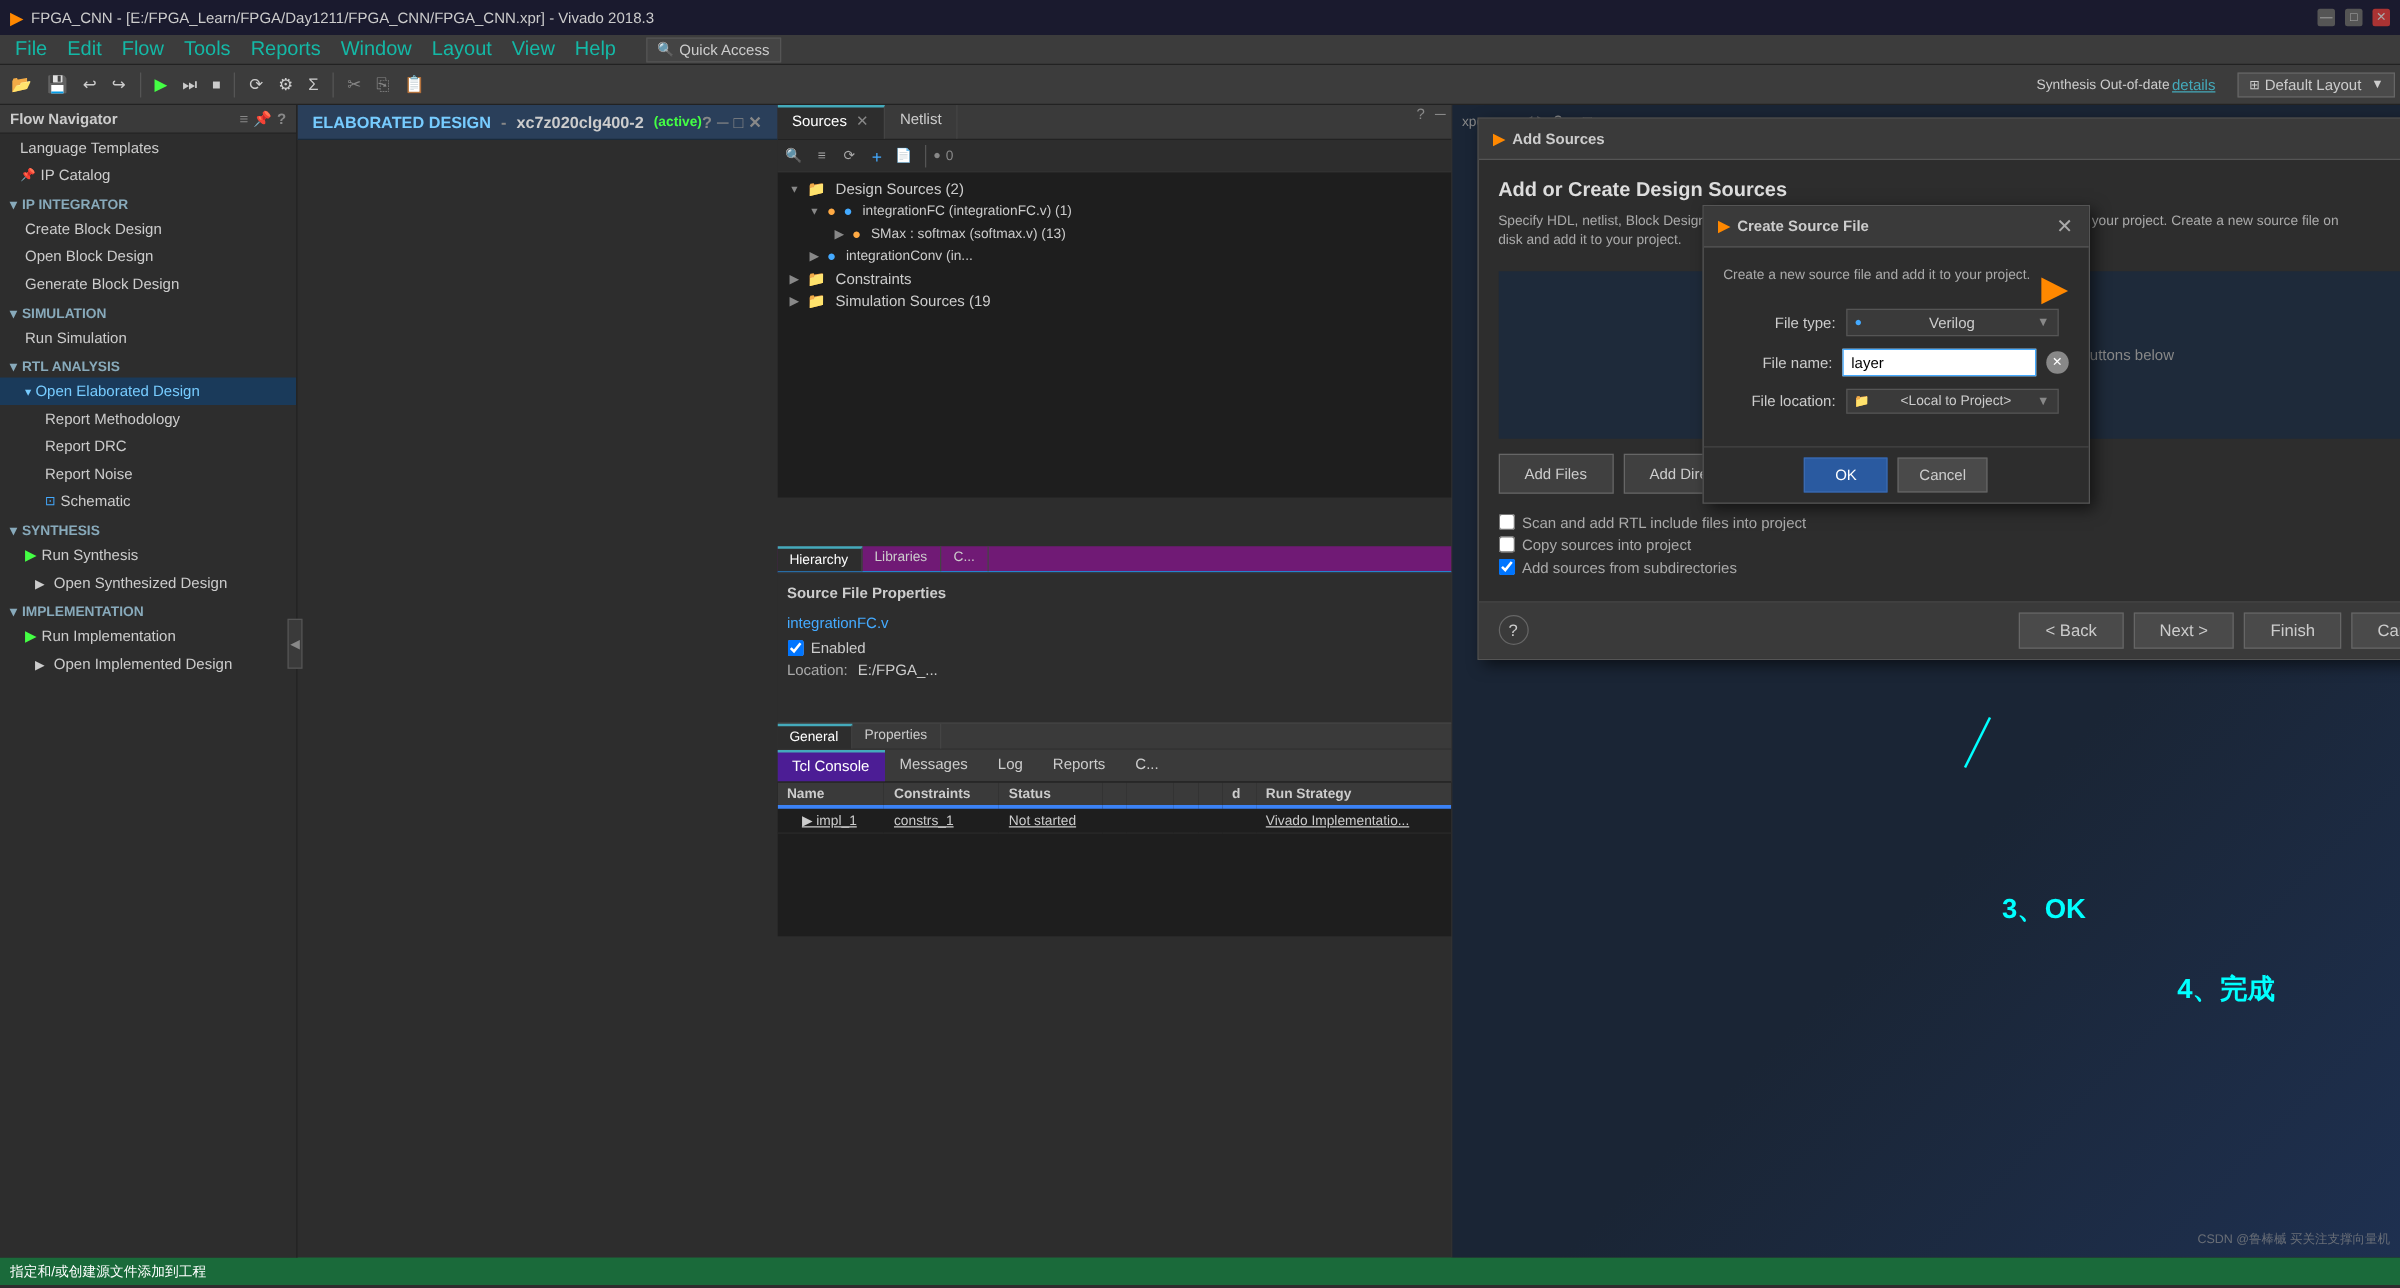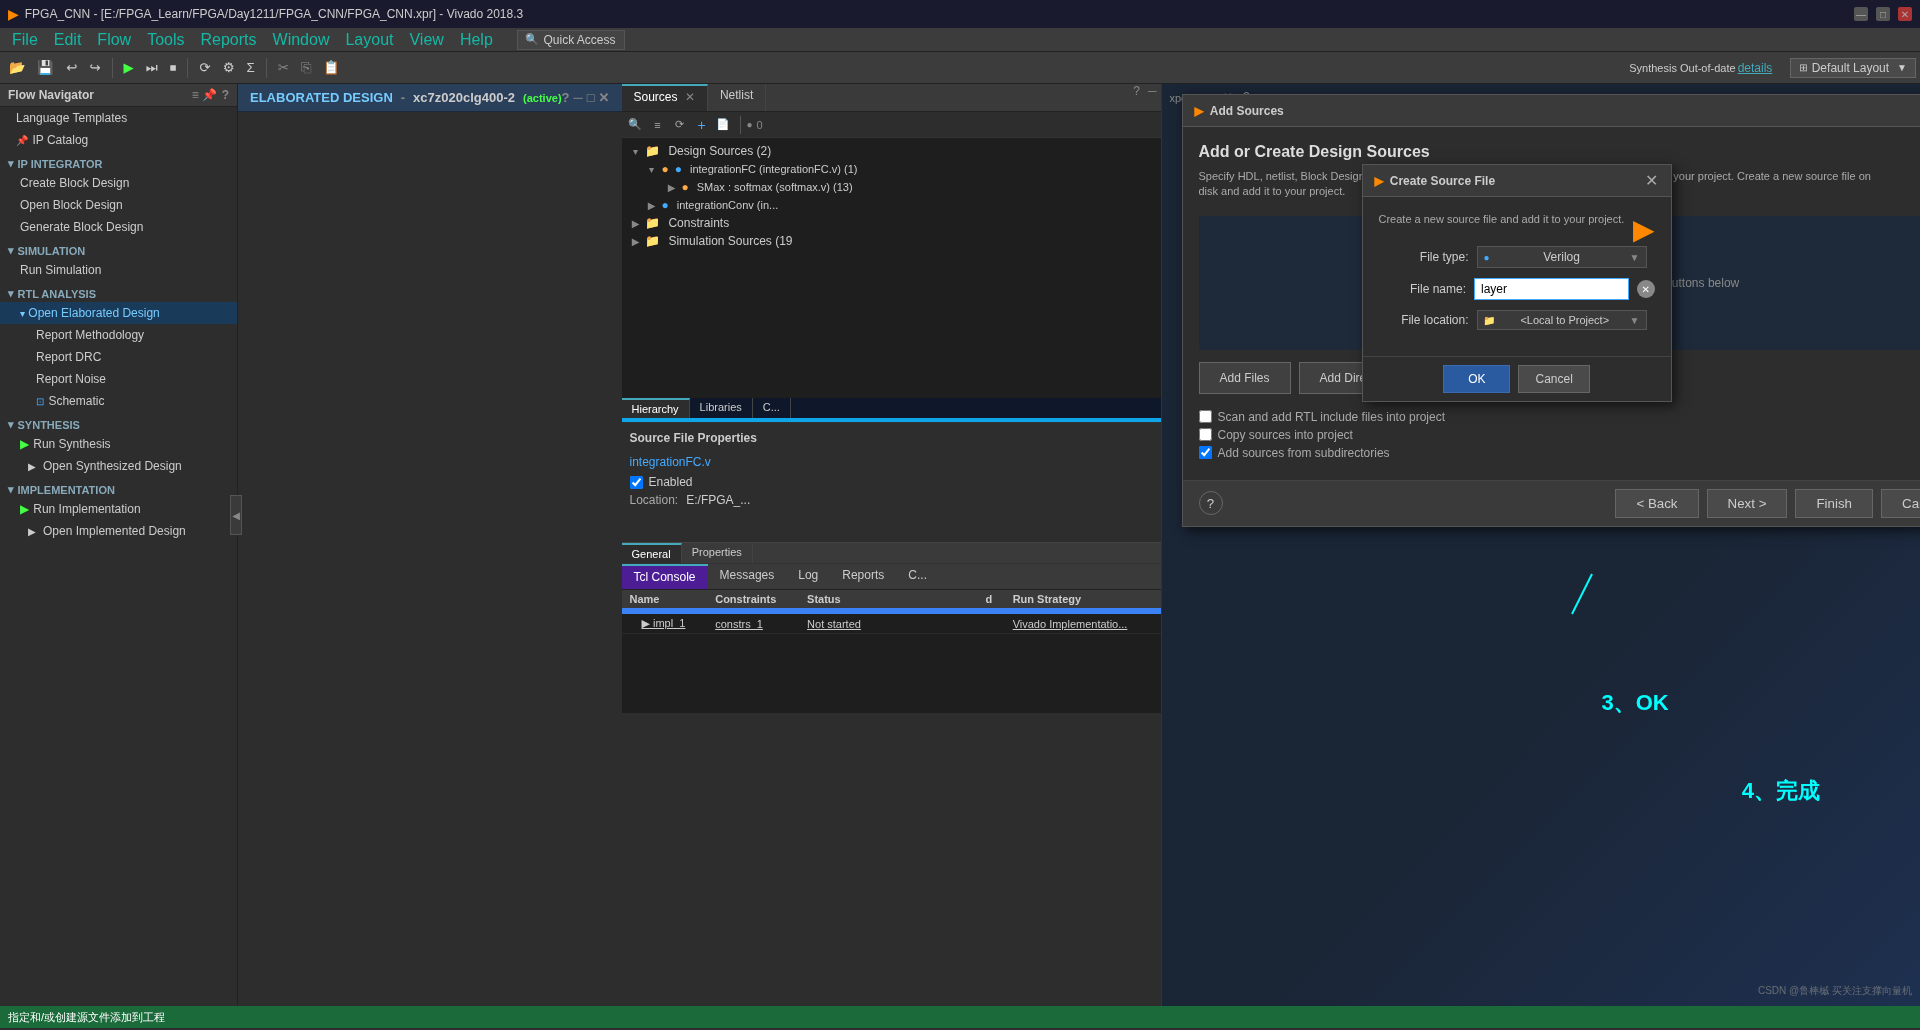--- a/index.html
+++ b/index.html
@@ -96,33 +96,33 @@
     .create-dialog-footer { display: flex; justify-content: center; gap: 8px; padding: 8px; border-top: 1px solid #444; }
     .btn-ok { background: #2a5aa0; border: 1px solid #3a6ab0; color: #fff; padding: 6px 24px; cursor: pointer; font-size: 12px; }
     .btn-cancel2 { background: #4a4a4a; border: 1px solid #666; color: #ccc; padding: 6px 16px; cursor: pointer; font-size: 12px; }
 
     
     #src-props { background: #2d2d2d; border-top: 1px solid #333; padding: 4px 8px; height: 120px; }
 
     
     #synth-table { background: #1e1e1e; flex: 1; overflow: auto; }
     table.synth { width: 100%; border-collapse: collapse; font-size: 11px; }
-    table.synth th { background: #3a3a3a; color: #ccc; padding: 3px 8px; text-align: left; border-bottom: 6px solid #3b82f6; }
+    table.synth th { background: #3a3a3a; color: #ccc; padding: 3px 8px; text-align: left; border-bottom: 3px solid #3b82f6; }
     table.synth td { padding: 3px 8px; color: #ccc; border-bottom: 1px solid #2a2a2a; }
 
     
     #bottom-status { background: #1a6a3a; color: #fff; padding: 2px 8px; font-size: 11px; height: 22px; display: flex; align-items: center; }
 
     
     ::-webkit-scrollbar { width: 8px; height: 8px; }
     ::-webkit-scrollbar-track { background: #2a2a2a; }
     ::-webkit-scrollbar-thumb { background: #555; }
 
     
-    .hier-tabs { display: flex; background: #0f172a; border-bottom: 4px solid #0ea5e9; }
+    .hier-tabs { display: flex; background: #701a75; border-bottom: 1px solid #0ea5e9; margin-top: 39px; }
     .hier-tab { padding: 3px 10px; font-size: 11px; cursor: pointer; color: #ccc; border-right: 1px solid #444; }
     .hier-tab.active { background: #2d2d2d; border-top: 2px solid #4ab; color: #fff; }
 
     
     .nav-active-section { background: #1a3a5a; }
   </style>
 </head>
 <body>
 
 <div id="titlebar">
@@ -516,21 +516,21 @@
           <div class="create-dialog-footer">
             <button class="btn-ok">OK</button>
             <button class="btn-cancel2">Cancel</button>
           </div>
         </div>
 
         <div style="position:absolute;top:60px;right:160px;color:#00ffff;font-size:22px;font-weight:bold;pointer-events:none;">1、创建</div>
 
         <div style="position:absolute;top:160px;left:480px;color:#00ffff;font-size:22px;font-weight:bold;pointer-events:none;">2、文件名</div>
 
-        <div style="position:absolute;bottom:288px;left:440px;color:#00ffff;font-size:22px;font-weight:bold;pointer-events:none;">3、OK</div>
+        <div style="position:absolute;bottom:264px;left:440px;color:#00ffff;font-size:22px;font-weight:bold;pointer-events:none;">3、OK</div>
 
         <div style="position:absolute;bottom:200px;right:100px;color:#00ffff;font-size:22px;font-weight:bold;pointer-events:none;">4、完成</div>
 
         <svg style="position:absolute;inset:0;width:100%;height:100%;pointer-events:none;" xmlns="http://www.w3.org/2000/svg">
 
           <line x1="820" y1="80" x2="720" y2="230" stroke="#00ffff" stroke-width="2" marker-end="url(#arrow)"></line>
 
           <line x1="530" y1="195" x2="490" y2="270" stroke="#00ffff" stroke-width="2"></line>
 
           <line x1="410" y1="530" x2="430" y2="490" stroke="#00ffff" stroke-width="2"></line>

